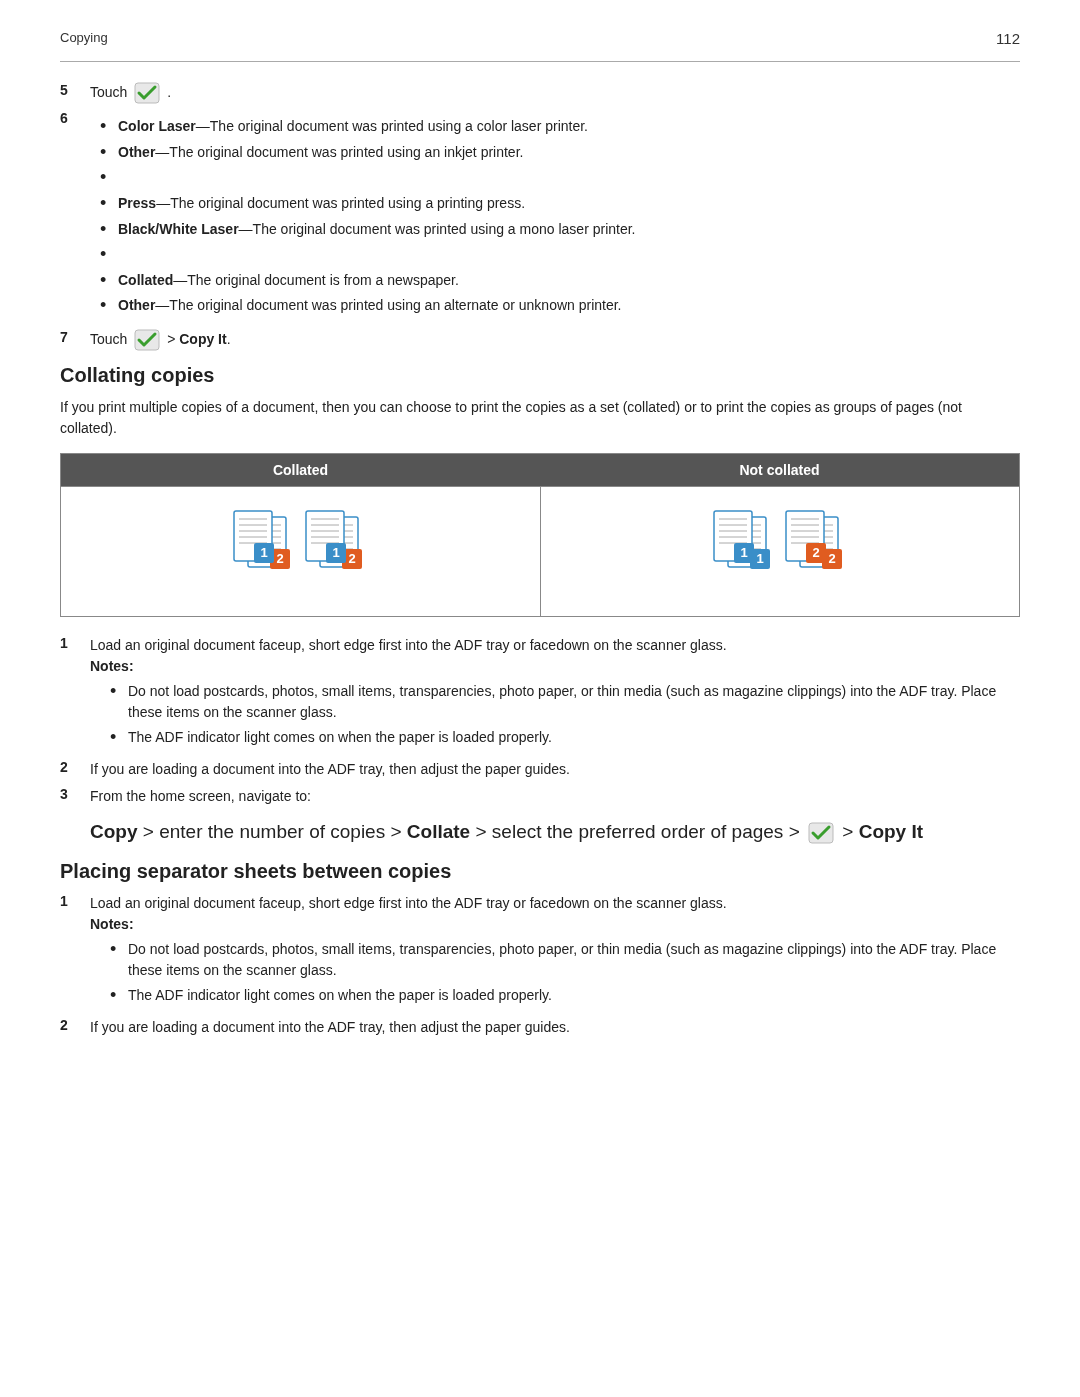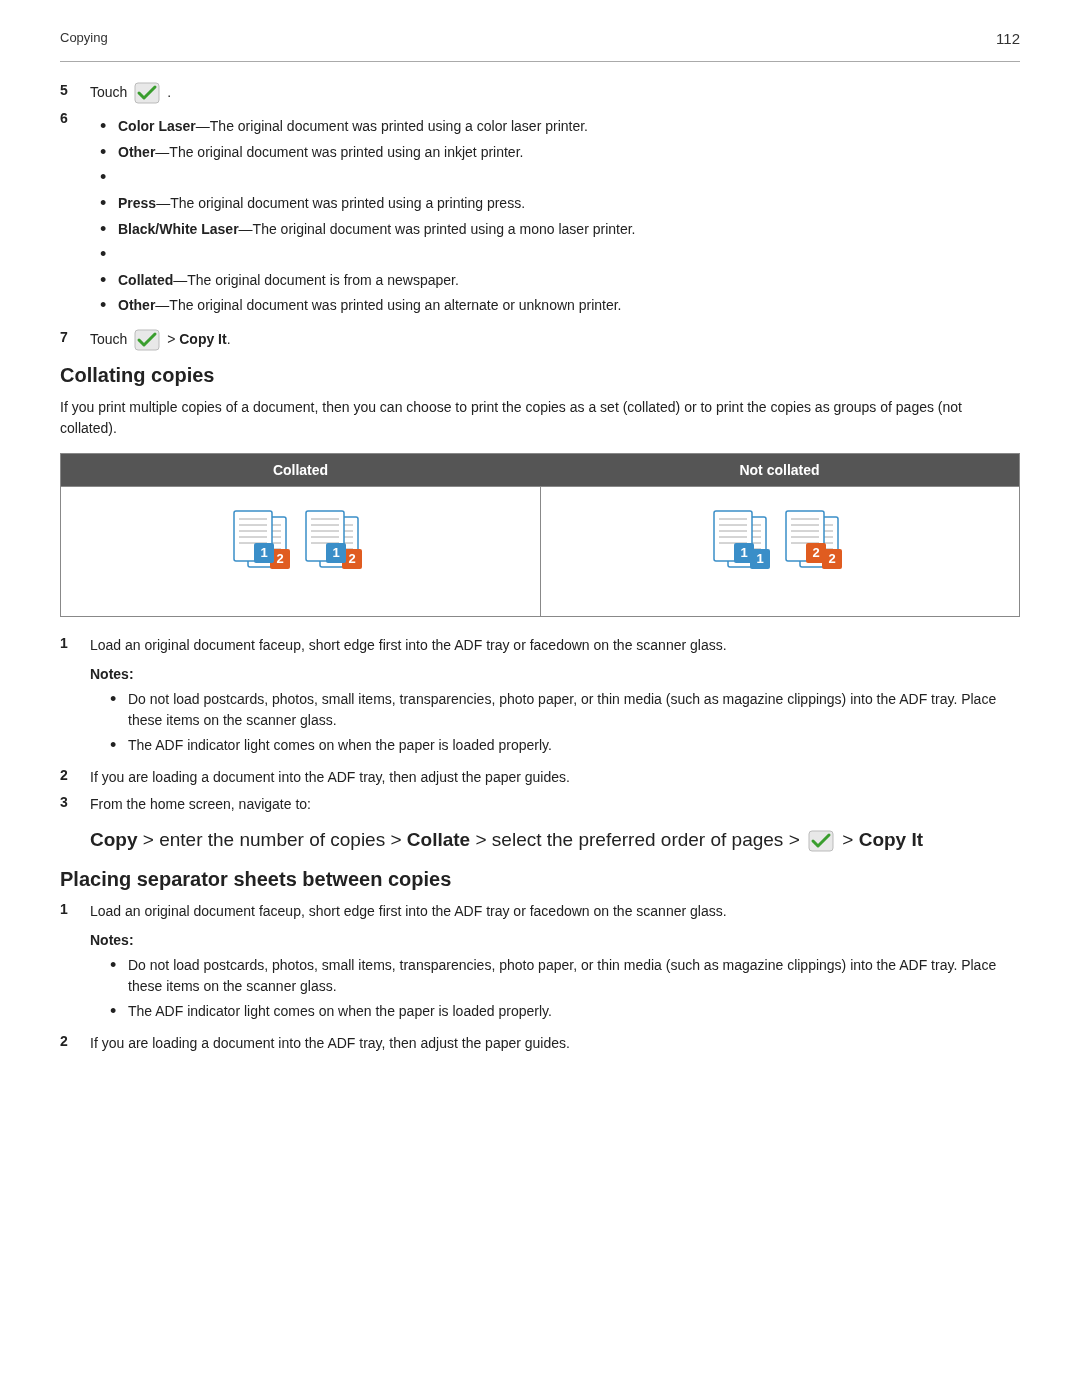--- a/index.html
+++ b/index.html
@@ -97,21 +97,20 @@
     }
     .collate-table td {
       border: 1px solid #888;
       text-align: center;
       padding: 18px 10px;
       vertical-align: middle;
     }
     .notes-label {
       font-weight: bold;
       margin-bottom: 4px;
-      margin-top: 8px;
       font-size: 14px;
     }
     .nav-instruction {
       margin: 10px 0 10px 30px;
       font-size: 19px;
       line-height: 1.6;
     }
     .step-area {
       margin-bottom: 6px;
     }

